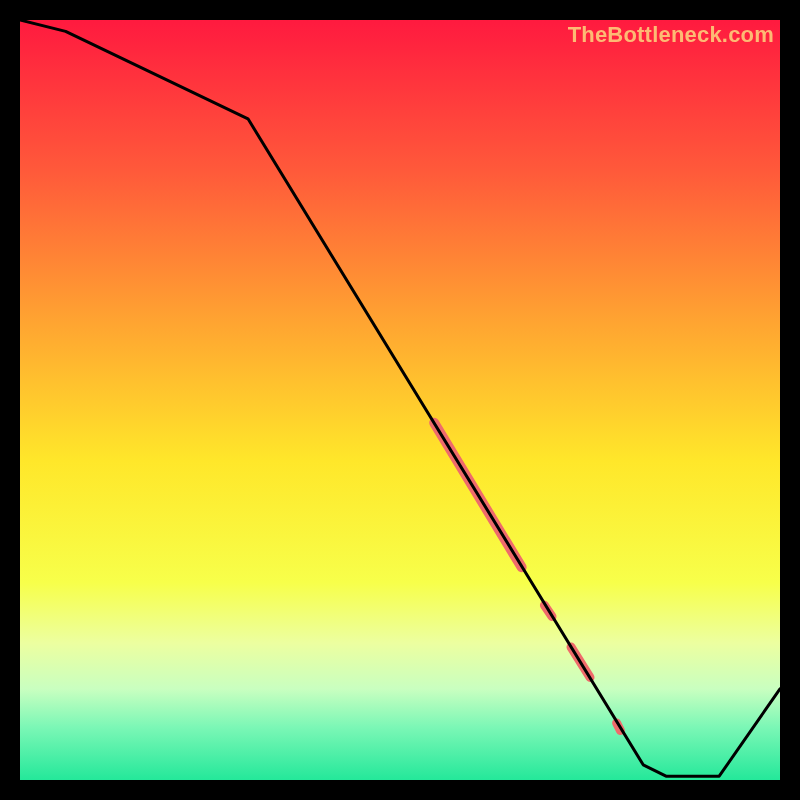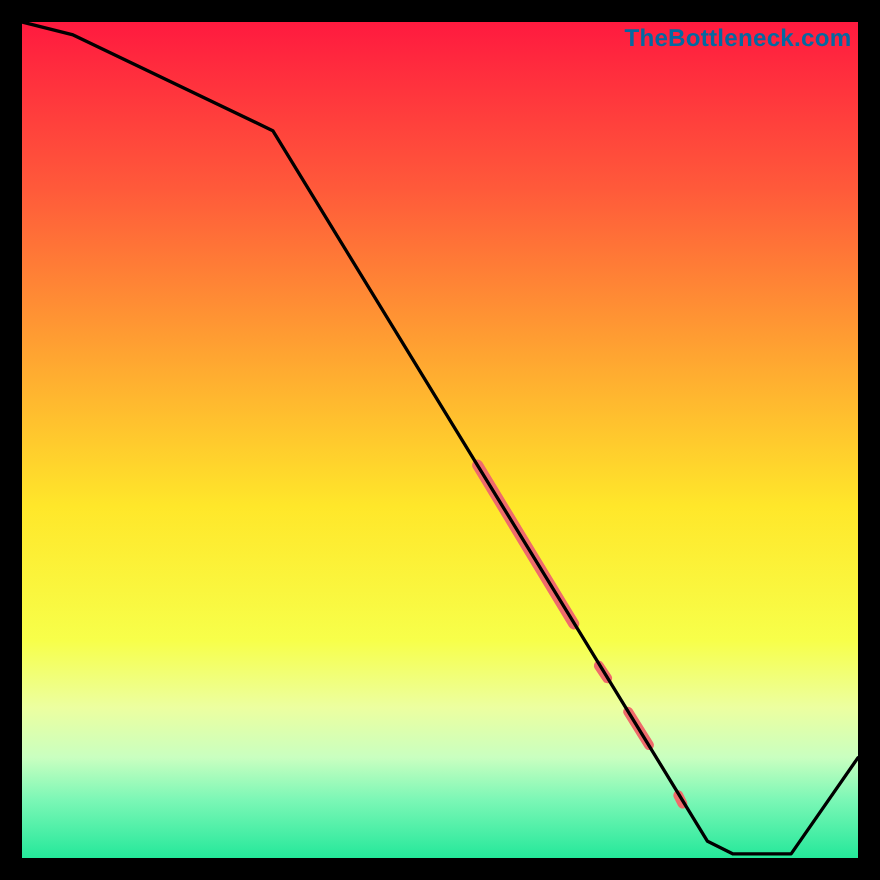--- a/index.html
+++ b/index.html
@@ -25,21 +25,21 @@
     width: 760px;
     height: 760px;
   }
   .watermark {
     position: absolute;
     top: 2px;
     right: 6px;
     font-family: Arial, Helvetica, sans-serif;
     font-size: 22px;
     font-weight: 600;
-    color: #0369a1;
+    color: #fdba74;
     letter-spacing: 0.2px;
     user-select: none;
   }
 </style>
 </head>
 <body>
 
 <div class="frame">
   <svg class="plot-area" viewBox="0 0 760 760" preserveAspectRatio="none">
     <defs>

